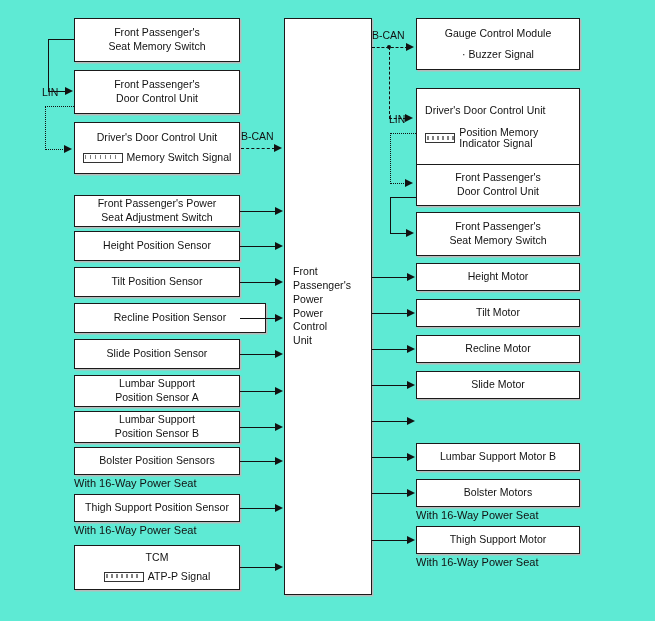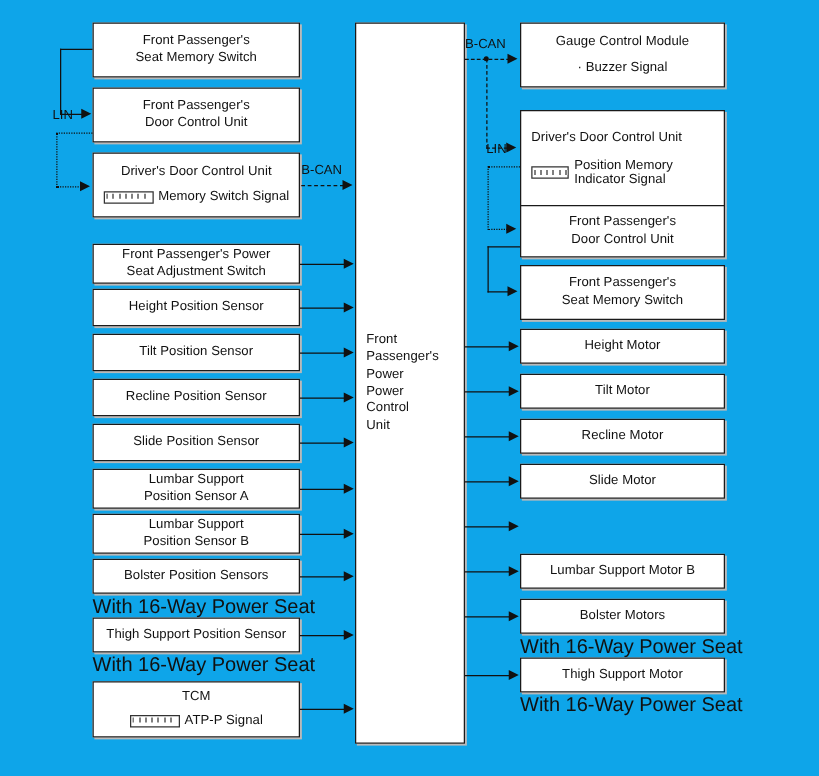--- a/index.html
+++ b/index.html
@@ -1,17 +1,17 @@
 <!DOCTYPE html>
 <html><head>
 <meta charset="utf-8">
 <style>
   html,body{margin:0;padding:0;background:#ffffff;}
   body{font-family:"Liberation Sans","DejaVu Sans",sans-serif;}
-  #canvas{position:relative;width:655px;height:621px;background:#0ea5e9;overflow:hidden;}
+  #canvas{position:relative;width:655px;height:621px;background:#5eead4;overflow:hidden;}
 
   .box{
     position:absolute;
     border:1px solid #1a1a1a;
     background:#fff;
     box-sizing:border-box;
     box-shadow:1.5px 1.5px 0 0 #b9b9b9;
     display:flex;
     flex-direction:column;
     align-items:center;
@@ -21,21 +21,21 @@
     color:#111;
     line-height:1.32;
     letter-spacing:0.05px;
     padding:2px 4px;
   }
   .box.tall{justify-content:center;align-items:flex-start;text-align:left;padding-left:8px;}
   .box.lefttext{align-items:flex-start;text-align:left;}
 
   .cap{
     position:absolute;
-    font-size:16px;
+    font-size:11px;
     color:#111;
     text-align:left;
     white-space:nowrap;
   }
   .netlbl{
     position:absolute;
     font-size:10.5px;
     color:#111;
     white-space:nowrap;
   }
@@ -110,21 +110,21 @@
 
   <div class="box" style="left:74px;top:195px;width:166px;height:32px;">
     <div>Front Passenger's Power</div>
     <div>Seat Adjustment Switch</div>
   </div>
 
   <div class="box" style="left:74px;top:267px;width:166px;height:30px;">
     <div>Tilt Position Sensor</div>
   </div>
 
-  <div class="box" style="left:74px;top:303px;width:166px;height:30px;">
+  <div class="box" style="left:74px;top:303px;width:192px;height:30px;">
     <div>Recline Position Sensor</div>
   </div>
 
   <div class="box" style="left:74px;top:339px;width:166px;height:30px;">
     <div>Slide Position Sensor</div>
   </div>
 
   <div class="box" style="left:74px;top:375px;width:166px;height:32px;">
     <div>Lumbar Support</div>
     <div>Position Sensor A</div>

